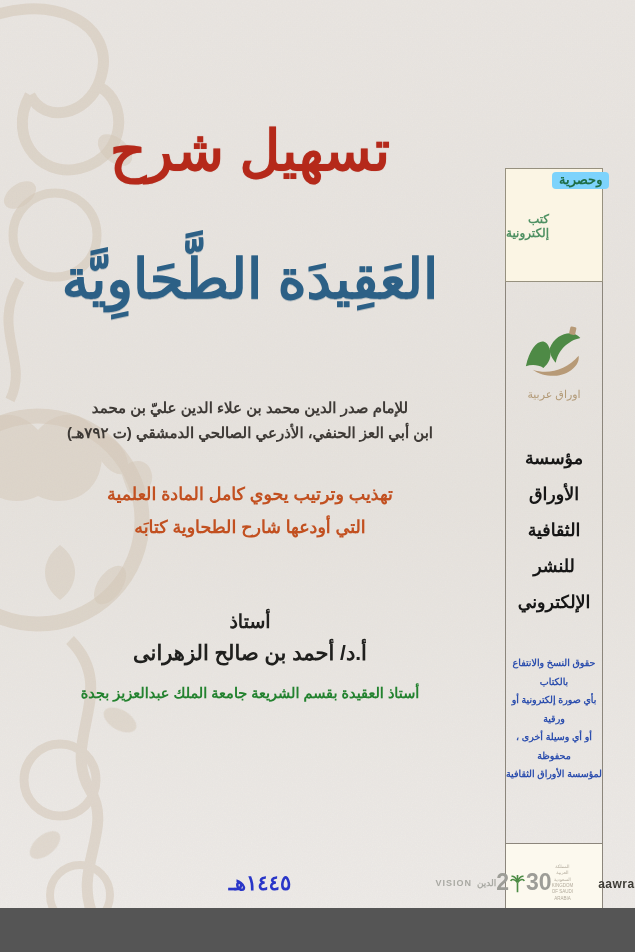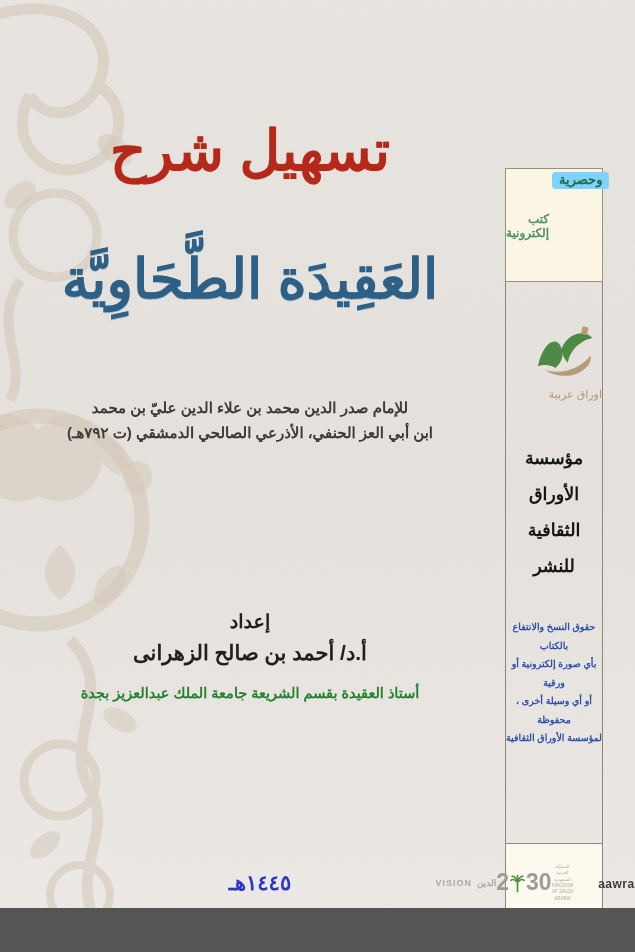--- a/index.html
+++ b/index.html
@@ -28,21 +28,21 @@
 
   
   .badge{left:505px;top:168px;width:98px;height:114px;background:#fbf5e4;
     border:1px solid #97917f;box-sizing:border-box;display:flex;align-items:center;}
   .badge-icon{margin-top:8px;}
   .badge-line1{font-size:12px;color:#4f9163;font-weight:bold;margin-top:2px;}
   .badge-pill{align-self:flex-start;margin:3px 0 0 3px;background:#7dd3fc;color:#1f6e46;
     font-size:13px;font-weight:bold;padding:0 7px 2px 7px;border-radius:4px;}
   .side-col{left:505px;top:282px;width:98px;height:640px;box-sizing:border-box;
     border-left:1px solid #8c867c;border-right:1px solid #8c867c;border-bottom:1px solid #8c867c;}
-  .logo-block{margin-top:42px;text-align:right;}
+  .logo-block{margin-top:42px;text-align:center;}
   .logo-text{font-size:11px;color:#b29a77;margin-top:2px;}
   .publisher{margin-top:39px;text-align:center;font-size:17.5px;font-weight:bold;color:#161616;line-height:36px;}
   .copyright{margin-top:34px;text-align:center;font-size:9.5px;font-weight:bold;color:#2d4fae;line-height:1.95;}
   .bottom-cell{position:absolute;left:0;right:0;bottom:0;height:77px;background:#fcf9ee;
     border-top:1px solid #8c867c;display:flex;flex-direction:row;align-items:center;justify-content:center;}
   .vision-row1{display:flex;align-items:center;gap:5px;font-size:9px;letter-spacing:1px;color:#a9a9a3;font-weight:bold;}
   .vision-row2{display:flex;align-items:flex-end;gap:1px;font-size:23px;font-weight:bold;color:#9d9d97;line-height:1;}
   .vision-country{font-size:4.5px;color:#b3ab9d;text-align:center;line-height:1.4;margin-top:1px;}
   .website{font-size:12px;color:#3f3d37;font-weight:bold;margin-top:3px;letter-spacing:.5px;margin-left:25px;}
 </style>
@@ -84,22 +84,26 @@
   </svg>
 
   <div class="abs center ar pretitle">تسهيل شرح</div>
   <div class="abs center ar main-title">العَقِيدَة الطَّحَاوِيَّة</div>
 
   <div class="abs center ar author">
     <div>للإمام صدر الدين محمد بن علاء الدين عليّ بن محمد</div>
     <div>ابن أبي العز الحنفي، الأذرعي الصالحي الدمشقي (ت ٧٩٢هـ)</div>
   </div>
 
+  <div class="abs center ar desc">
+    <div>تهذيب وترتيب يحوي كامل المادة العلمية</div>
+    <div>التي أودعها شارح الطحاوية كتابَه</div>
+  </div>
 
-  <div class="abs center ar prep-label">إعداد</div>
+  <div class="abs center ar prep-label">أستاذ</div>
   <div class="abs center ar prep-name">أ.د/ أحمد بن صالح الزهرانى</div>
   <div class="abs center ar prep-title">أستاذ العقيدة بقسم الشريعة جامعة الملك عبدالعزيز  بجدة</div>
 
   <div class="abs center ar dates">
     <div>١٤٤٥هـ</div>
     <div>٢٠٢٤م</div>
   </div>
 
   <div class="abs badge">
     <svg class="badge-icon" width="58" height="50" viewBox="0 0 64 54" fill="none" stroke="#5f9a6b" stroke-width="2">
@@ -130,20 +134,21 @@
         <rect x="58" y="3" width="7" height="9" rx="1.5" fill="#b79a77" transform="rotate(12 61 7)"></rect>
       </svg>
       <div class="ar logo-text">اوراق عربية</div>
     </div>
 
     <div class="ar publisher">
       <div>مؤسسة</div>
       <div>الأوراق</div>
       <div>الثقافية</div>
       <div>للنشر</div>
+      <div>الإلكتروني</div>
     </div>
 
     <div class="ar copyright">
       <div>حقوق النسخ والانتفاع بالكتاب</div>
       <div>بأي صورة إلكترونية أو ورقية</div>
       <div>أو أي وسيلة أخرى ، محفوظة</div>
       <div>لمؤسسة الأوراق الثقافية</div>
     </div>
 
     <div class="bottom-cell">

